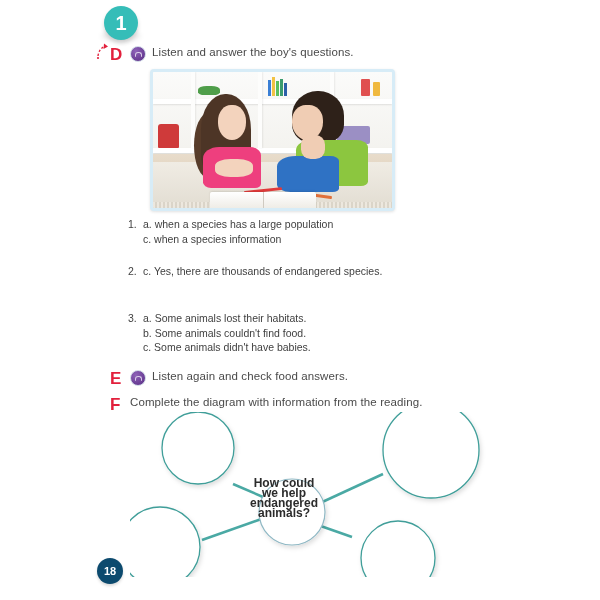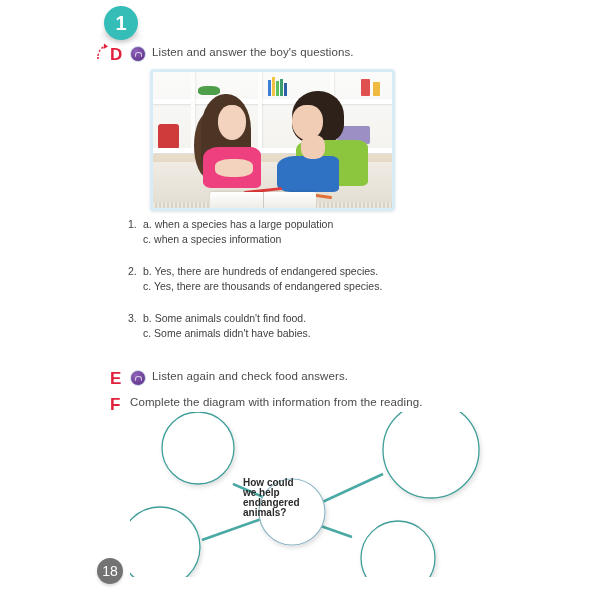--- a/index.html
+++ b/index.html
@@ -270,39 +270,39 @@
     top: 412px;
     width: 360px;
     height: 165px;
   }
   .diagram svg { display: block; }
   .center-text {
     position: absolute;
     left: 243px;
     top: 478px;
     width: 82px;
-    text-align: left;
-    font-size: 10px;
+    text-align: center;
+    font-size: 12px;
     font-weight: bold;
     line-height: 10px;
     color: #2b2b2b;
   }
 
   
   .page-num {
     position: absolute;
     left: 97px;
     top: 558px;
     width: 26px;
     height: 26px;
     border-radius: 50%;
-    background: #737373;
+    background: #0c4a6e;
     color: #ffffff;
-    font-size: 14px;
-    font-weight: normal;
+    font-size: 11px;
+    font-weight: bold;
     display: flex;
     align-items: center;
     justify-content: center;
     box-shadow: 0 2px 3px rgba(0,0,0,0.15);
   }
 </style>
 </head>
 <body>
 
 <div class="unit-badge-shadow"></div>
@@ -374,30 +374,30 @@
       <div class="qopt">a. when a species has a large population</div>
       <div class="qopt">c. when a species information</div>
     </div>
   </div>
 </div>
 
 <div class="qgroup" style="left:128px; top:264px;">
   <div class="qrow">
     <div class="qnum">2.</div>
     <div class="qopts">
-      <div class="qopt">b. Yes, there are hundreds of endangered species.</div>
       <div class="qopt">c. Yes, there are thousands of endangered species.</div>
     </div>
   </div>
 </div>
 
 <div class="qgroup" style="left:128px; top:311px;">
   <div class="qrow">
     <div class="qnum">3.</div>
     <div class="qopts">
+      <div class="qopt">a. Some animals lost their habitats.</div>
       <div class="qopt">b. Some animals couldn't find food.</div>
       <div class="qopt">c. Some animals didn't have babies.</div>
     </div>
   </div>
 </div>
 
 <div class="ex-letter" style="left:110px; top:370px;">E</div>
 <div class="audio-icon" style="left:130px; top:370px;"></div>
 <div class="instruction" style="left:152px; top:370px;">Listen again and check food answers.</div>
 

